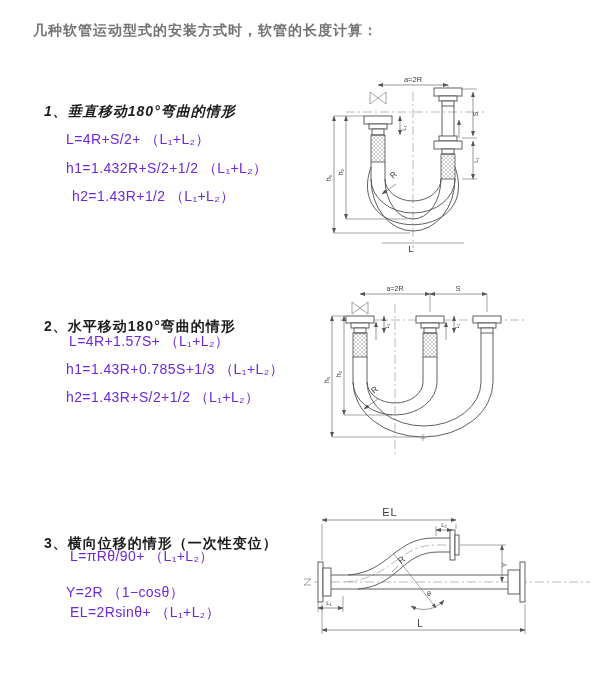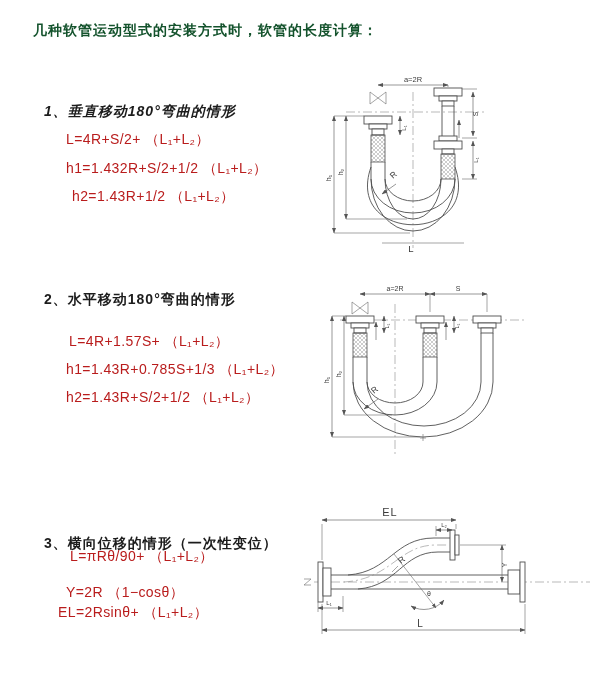--- a/index.html
+++ b/index.html
@@ -2,27 +2,27 @@
 <html><head>
 <meta charset="utf-8">
 <style>
   html,body{margin:0;padding:0;}
   body{
     width:600px;height:675px;background:#ffffff;position:relative;overflow:hidden;
     font-family:"Liberation Sans","DejaVu Sans",sans-serif;color:#1f1f1f;
   }
   .page-title{
     position:absolute;left:33px;top:22px;font-size:14px;font-weight:bold;
-    letter-spacing:1px;color:#14532d;
+    letter-spacing:1px;color:#737373;
   }
   .sec-heading{
     position:absolute;font-size:14px;font-weight:bold;letter-spacing:1px;color:#1c1c1c;
   }
   .formula{
-    position:absolute;font-size:14px;color:#b91c1c;letter-spacing:.4px;white-space:pre;
+    position:absolute;font-size:14px;color:#6d28d9;letter-spacing:.4px;white-space:pre;
   }
   .diagram{position:absolute;}
   svg{display:block;}
   svg text{font-family:"Liberation Sans","DejaVu Sans",sans-serif;fill:#3a3a3a;}
   .hose{fill:none;stroke:#4e4e4e;stroke-width:.9;}
   .part{fill:#ffffff;stroke:#4e4e4e;stroke-width:.9;}
   .braid{stroke:#4e4e4e;stroke-width:.8;}
   .dline{fill:none;stroke:#6a6a6a;stroke-width:.7;}
   .cline{fill:none;stroke:#8a8a8a;stroke-width:.6;stroke-dasharray:9 3 2 3;}
   .thin{fill:none;stroke:#6a6a6a;stroke-width:.6;}
@@ -30,29 +30,29 @@
 </head>
 <body>
 
 <div class="page-title">几种软管运动型式的安装方式时，软管的长度计算：</div>
 
 <div class="sec-heading" style="left:44px;top:103px;font-style:italic;">1、垂直移动180°弯曲的情形</div>
 <div class="formula" style="left:66px;top:131px;">L=4R+S/2+ （L₁+L₂）</div>
 <div class="formula" style="left:66px;top:160px;">h1=1.432R+S/2+1/2 （L₁+L₂）</div>
 <div class="formula" style="left:72px;top:188px;">h2=1.43R+1/2 （L₁+L₂）</div>
 
-<div class="sec-heading" style="left:44px;top:291px;">2、水平移动180°弯曲的情形</div>
+<div class="sec-heading" style="left:44px;top:318px;">2、水平移动180°弯曲的情形</div>
 <div class="formula" style="left:69px;top:333px;">L=4R+1.57S+ （L₁+L₂）</div>
 <div class="formula" style="left:66px;top:361px;">h1=1.43R+0.785S+1/3 （L₁+L₂）</div>
 <div class="formula" style="left:66px;top:389px;">h2=1.43R+S/2+1/2 （L₁+L₂）</div>
 
 <div class="sec-heading" style="left:44px;top:519px;margin-top:16px;">3、横向位移的情形（一次性变位）</div>
 <div class="formula" style="left:70px;top:548px;">L=πRθ/90+ （L₁+L₂）</div>
 <div class="formula" style="left:66px;top:584px;">Y=2R （1−cosθ）</div>
-<div class="formula" style="left:58px;top:604px;">EL=2Rsinθ+ （L₁+L₂）</div>
+<div class="formula" style="left:70px;top:604px;">EL=2Rsinθ+ （L₁+L₂）</div>
 
 <div class="diagram" style="left:312px;top:72px;">
 <svg width="280" height="190" viewBox="0 0 280 190">
   <defs>
     <marker id="ar1" viewBox="0 0 8 6" refX="7.5" refY="3" markerWidth="8" markerHeight="6" orient="auto-start-reverse">
       <path d="M0,0 L8,3 L0,6 z" fill="#555"></path>
     </marker>
     <pattern id="braid1" width="4" height="4" patternUnits="userSpaceOnUse">
       <path d="M0,4 L4,0 M0,0 L4,4" stroke="#8f8f8f" stroke-width=".45" fill="none"></path>
     </pattern>

